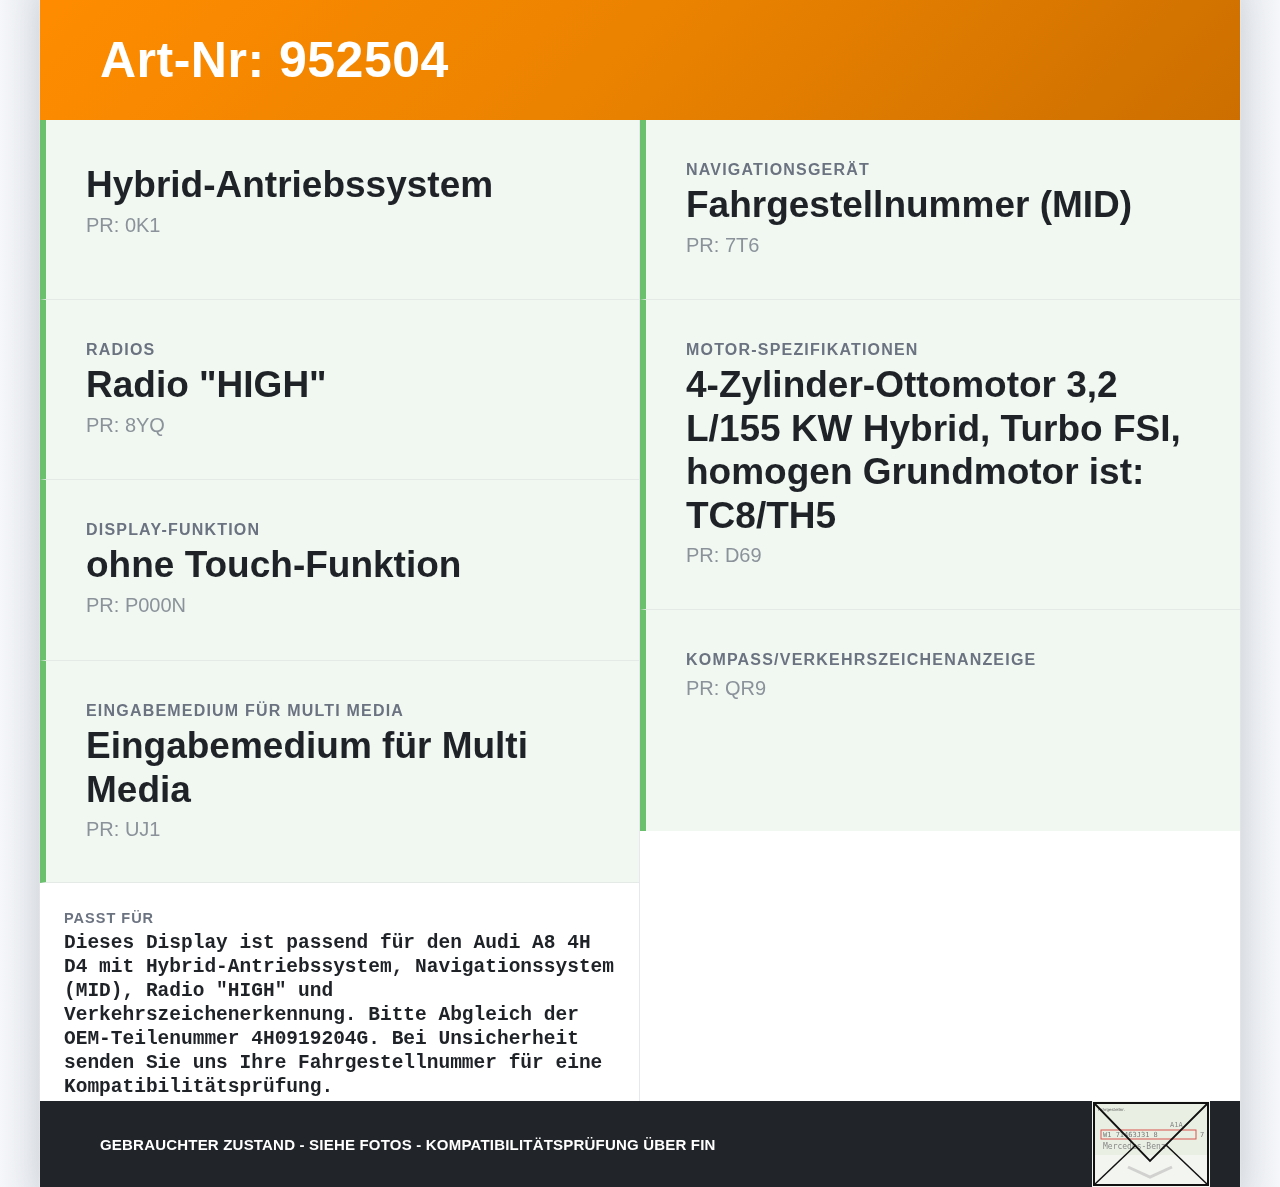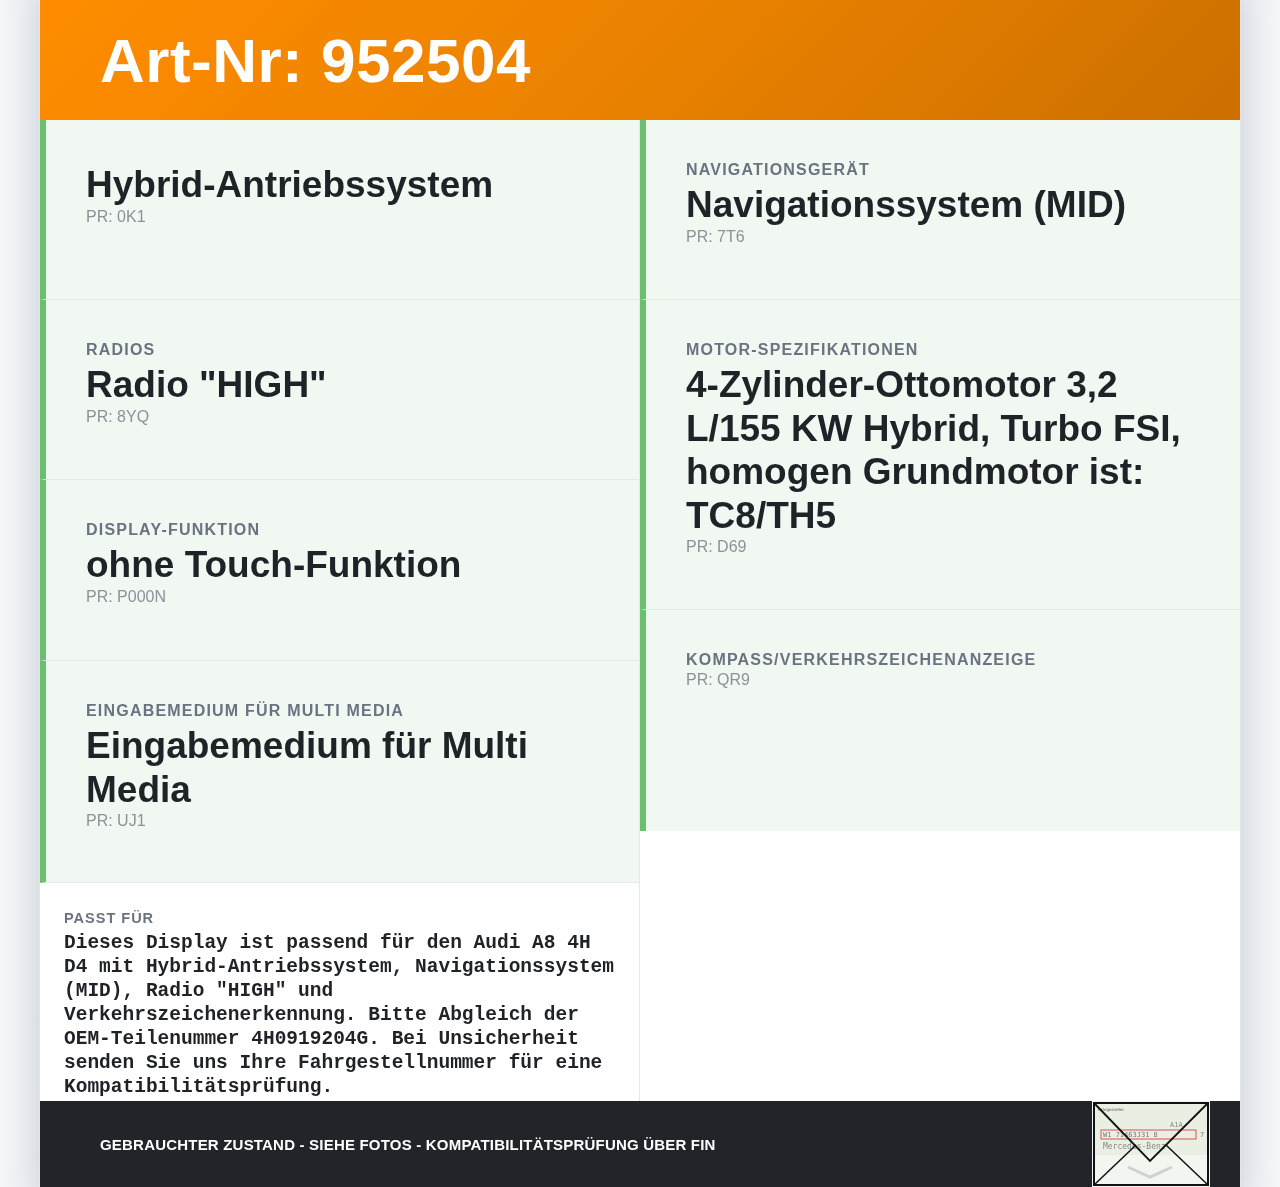--- a/index.html
+++ b/index.html
@@ -18,21 +18,21 @@
     }
     .header {
       height: 120px;
       background: linear-gradient(135deg, #ff8c00 0%, #ea8200 50%, #cc6f00 100%);
       display: flex;
       align-items: center;
       padding-left: 60px;
     }
     .header-title {
       color: #ffffff;
-      font-size: 62px;
+      font-size: 50px;
       font-weight: 700;
       letter-spacing: 0.5px;
       font-family: "Liberation Sans", sans-serif;
     }
     .grid {
       position: absolute;
       top: 120px; left: 0;
       width: 1200px;
       display: flex;
     }
@@ -59,22 +59,23 @@
     }
     .card-value {
       font-size: 37px;
       font-weight: 700;
       color: #1f2328;
       line-height: 43.5px;
       margin-top: 3px;
       font-family: "Liberation Sans", sans-serif;
     }
     .card-pr {
-      font-size: 16px;
+      font-size: 20px;
       color: #8b929a;
+      margin-top: 8px;
       line-height: 20px;
       font-family: "Liberation Sans", sans-serif;
     }
     .c-l1 { height: 180px; }
     .c-l2 { height: 180px; }
     .c-l3 { height: 181px; }
     .c-l4 { height: 222px; }
     .c-r1 { height: 180px; }
     .c-r2 { height: 310px; }
     .c-r3 { height: 221px; border-bottom: none; }
@@ -155,21 +156,21 @@
       </div>
       <div class="fits">
         <div class="fits-label">PASST FÜR</div>
         <p class="fits-text">Dieses Display ist passend für den Audi A8 4H D4 mit Hybrid-Antriebssystem, Navigationssystem (MID), Radio "HIGH" und Verkehrszeichenerkennung. Bitte Abgleich der OEM-Teilenummer 4H0919204G. Bei Unsicherheit senden Sie uns Ihre Fahrgestellnummer für eine Kompatibilitätsprüfung.</p>
       </div>
     </div>
 
     <div class="col col-right">
       <div class="card c-r1">
         <div class="card-label">NAVIGATIONSGERÄT</div>
-        <div class="card-value">Navigationssystem (MID)</div>
+        <div class="card-value">Fahrgestellnummer (MID)</div>
         <div class="card-pr">PR: 7T6</div>
       </div>
       <div class="card c-r2">
         <div class="card-label">MOTOR-SPEZIFIKATIONEN</div>
         <div class="card-value">4-Zylinder-Ottomotor 3,2 L/155 KW Hybrid, Turbo FSI, homogen Grundmotor ist: TC8/TH5</div>
         <div class="card-pr">PR: D69</div>
       </div>
       <div class="card c-r3">
         <div class="card-label">KOMPASS/VERKEHRSZEICHENANZEIGE</div>
         <div class="card-pr">PR: QR9</div>

